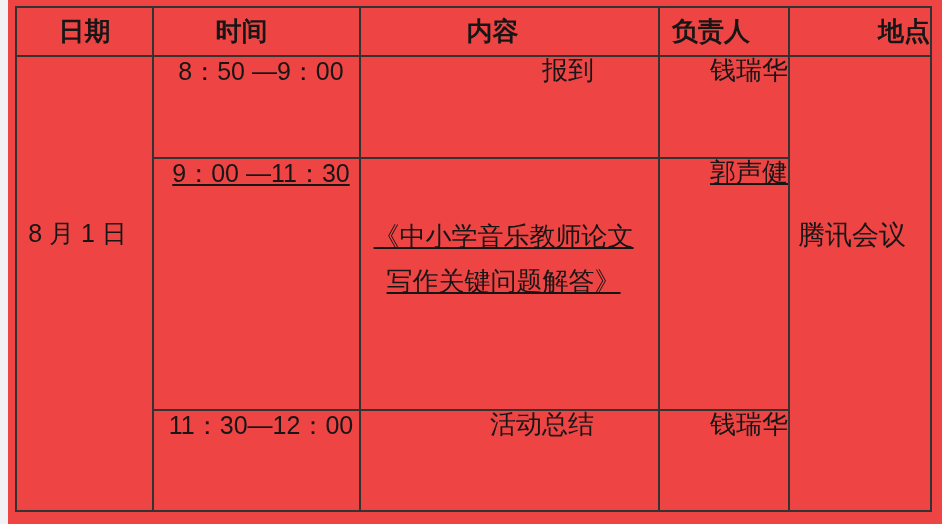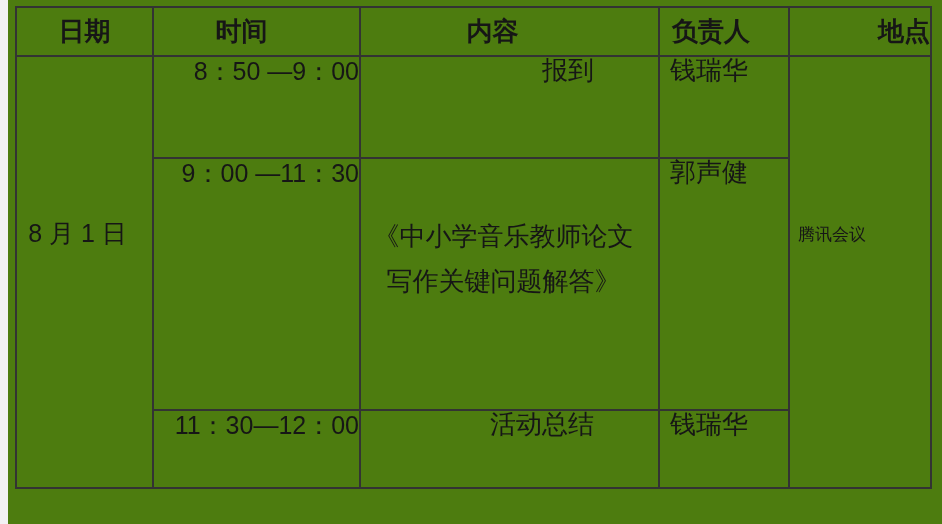--- a/index.html
+++ b/index.html
@@ -9,21 +9,21 @@
     width: 942px;
     height: 524px;
     overflow: hidden;
     font-family: "Liberation Serif", "DejaVu Serif", serif;
     color: #161616;
   }
   .page {
     position: relative;
     width: 942px;
     height: 524px;
-    background: #4d7c0f;
+    background: #ef4444;
   }
   
   .page-edge {
     position: absolute;
     left: 0; top: 0;
     width: 8px; height: 524px;
     background: #f2f1f3;
   }
   table.schedule {
     position: absolute;
@@ -39,22 +39,22 @@
     padding: 0;
     margin: 0;
     overflow: hidden;
     font-size: 26px;
     line-height: 28px;
     vertical-align: top;
     font-weight: normal;
   }
   tr.head-row  { height: 49px; }
   tr.row-1     { height: 102px; }
-  tr.row-2     { height: 252px; }
-  tr.row-3     { height: 78px; }
+  tr.row-2     { height: 252px; text-decoration: underline; }
+  tr.row-3     { height: 101px; }
 
   
   .schedule th {
     vertical-align: middle;
     font-weight: bold;
     text-align: center;
   }
   th.h-time    { padding-right: 30px; margin-left: 44px; }
   th.h-content { padding-right: 34px; }
   th.h-person  { padding-right: 26px; border-radius: 21px; }
@@ -66,33 +66,33 @@
     padding-top: 162px;
     padding-right: 14px;
     font-family: "Liberation Sans", "DejaVu Sans", sans-serif;
     font-size: 25px;
     border-radius: 23px;
   }
   td.c-place {
     text-align: left;
     padding-left: 8px;
     padding-top: 164px;
-    font-size: 17px;
+    font-size: 27px;
   }
 
   
   td.c-time {
     font-family: "Liberation Sans", "DejaVu Sans", sans-serif;
-    text-align: right;
+    text-align: center;
     padding-left: 9px;
     font-size: 25px;
   }
   
   td.c-person {
-    text-align: left;
+    text-align: right;
     padding-left: 10px;
   }
   
   td.c-content-center {
     text-align: right;
     padding-right: 64px;
   }
   
   td.c-content-title {
     text-align: center;

